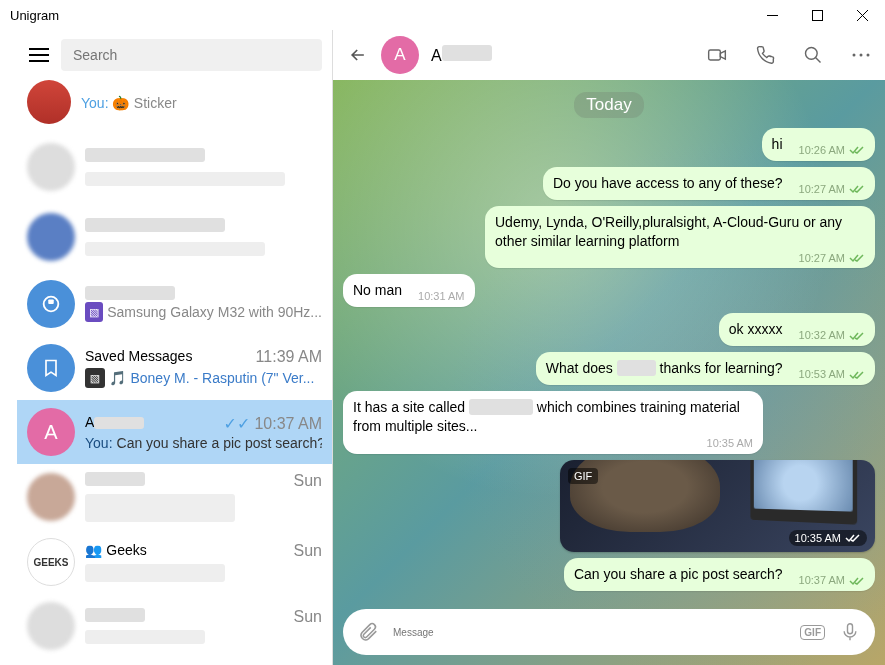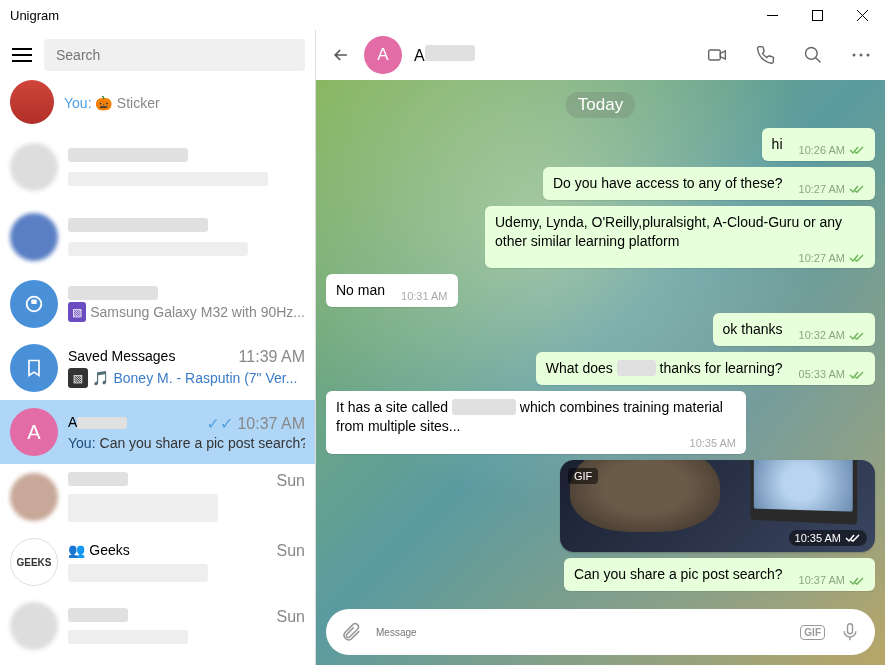--- a/index.html
+++ b/index.html
@@ -3,21 +3,21 @@
 <meta charset="utf-8">
 <style>
   * { box-sizing: border-box; margin: 0; padding: 0; font-family: -apple-system, BlinkMacSystemFont, "Segoe UI", sans-serif; }
   body { width: 885px; height: 665px; overflow: hidden; background: #fff; display: flex; flex-direction: column; }
   
   .title-bar { height: 30px; display: flex; align-items: center; justify-content: space-between; padding: 0 0 0 10px; font-size: 13px; color: #000; }
   .window-controls { display: flex; }
   .win-btn { width: 45px; height: 30px; display: flex; align-items: center; justify-content: center; font-size: 14px; }
   .win-btn svg { width: 11px; height: 11px; }
   
-  .main { flex: 1; display: flex; overflow: hidden; }
+  .main { flex: 1; display: flex; overflow: hidden; margin-left: 17px; }
   
   .sidebar { width: 316px; display: flex; flex-direction: column; border-right: 1px solid #ddd; background: #fff; }
   .side-header { height: 50px; display: flex; align-items: center; padding: 0 10px; gap: 10px; }
   .menu-btn { width: 24px; height: 24px; display: flex; align-items: center; justify-content: center; }
   .search-box { flex: 1; height: 32px; background: #f0f0f0; border-radius: 4px; padding: 0 12px; display: flex; align-items: center; font-size: 14px; color: #999; border: none; outline: none; }
   
   .chat-list { flex: 1; overflow-y: auto; }
   .chat-item { display: flex; align-items: center; padding: 8px 10px; min-height: 64px; gap: 10px; cursor: pointer; }
   .chat-item.partial { min-height: 40px; padding-top: 0; }
   .chat-item.active { background: #afd6f6; }
@@ -44,21 +44,21 @@
   .conv-avatar { width: 38px; height: 38px; border-radius: 50%; background: #e36ba6; display: flex; align-items: center; justify-content: center; color: #fff; font-size: 17px; }
   .conv-title-block { flex: 1; }
   .conv-name { font-size: 14px; font-weight: 500; }
   .conv-name.blurred { background: #e0e0e0; height: 16px; width: 50px; border-radius: 3px; display: inline-block; }
   .conv-status { font-size: 12px; color: #888; }
   .header-actions { display: flex; gap: 28px; align-items: center; }
   .header-icon { width: 20px; height: 20px; display: flex; align-items: center; justify-content: center; color: #666; }
   
   .messages { flex: 1; overflow-y: auto; padding: 8px 10px; display: flex; flex-direction: column; gap: 6px; position: relative; z-index: 1; }
   .date-pill { align-self: center; background: rgba(120,140,120,0.4); color: #fff; font-size: 17px; padding: 3px 12px; border-radius: 12px; margin: 4px 0; }
-  .msg { max-width: 420px; border-radius: 6px; padding: 7px 10px; font-size: 14px; line-height: 1.35; display: flex; flex-direction: column; box-shadow: 0 1px 1px rgba(0,0,0,0.08); }
+  .msg { max-width: 420px; border-radius: 14px; padding: 7px 10px; font-size: 14px; line-height: 1.35; display: flex; flex-direction: column; box-shadow: 0 1px 1px rgba(0,0,0,0.08); }
   .msg.out { align-self: flex-end; background: #e7ffdb; }
   .msg.in { align-self: flex-start; background: #fff; }
   .msg-meta { font-size: 11px; color: #8ba87e; align-self: flex-end; display: flex; align-items: center; gap: 4px; margin-top: -4px; margin-left: 8px; float: right; position: relative; top: 4px; }
   .msg.in .msg-meta { color: #aaa; }
   .msg-row { display: flex; align-items: flex-end; gap: 8px; }
   .msg-row .text { flex: 1; }
   .blur-span { background: #e0e0e0; color: transparent; border-radius: 3px; padding: 0 2px; }
   
   .gif-msg { align-self: flex-end; width: 315px; height: 175px; border-radius: 14px; background: linear-gradient(135deg, #1a2030 0%, #3a4560 100%); position: relative; overflow: hidden; box-shadow: 0 1px 2px rgba(0,0,0,0.2); }
   .gif-badge { position: absolute; top: 8px; left: 8px; background: rgba(0,0,0,0.5); color: #fff; font-size: 11px; padding: 2px 6px; border-radius: 4px; }
@@ -308,35 +308,35 @@
           <div class="msg-row">
             <span class="text">No man</span>
             <span class="msg-meta">
               <span>10:31 AM</span>
             </span>
           </div>
         </div>
 
       <div class="msg out">
           <div class="msg-row">
-            <span class="text">ok thanks</span>
+            <span class="text">ok xxxxx</span>
             <span class="msg-meta">
               <span>10:32 AM</span>
               <svg width="16" height="10" viewBox="0 0 16 10" stroke="#6fb85c" stroke-width="1.5" fill="none">
                 <path d="M1 5l3 3L9 2M6 7l2 1L14 2"></path>
               </svg>
             </span>
           </div>
         </div>
 
       <div class="msg out">
           <div class="msg-row">
             <span class="text"><span>What does </span><span class="blur-span">xxxxx</span><span> thanks for learning?</span></span>
             <span class="msg-meta">
-              <span>05:33 AM</span>
+              <span>10:53 AM</span>
               <svg width="16" height="10" viewBox="0 0 16 10" stroke="#6fb85c" stroke-width="1.5" fill="none">
                 <path d="M1 5l3 3L9 2M6 7l2 1L14 2"></path>
               </svg>
             </span>
           </div>
         </div>
 
       <div class="msg in" style="max-width:420px">
           <span class="text"><span>It has a site called </span><span class="blur-span">combines</span><span> which combines training material from multiple sites...</span></span>
           <span class="msg-meta">

